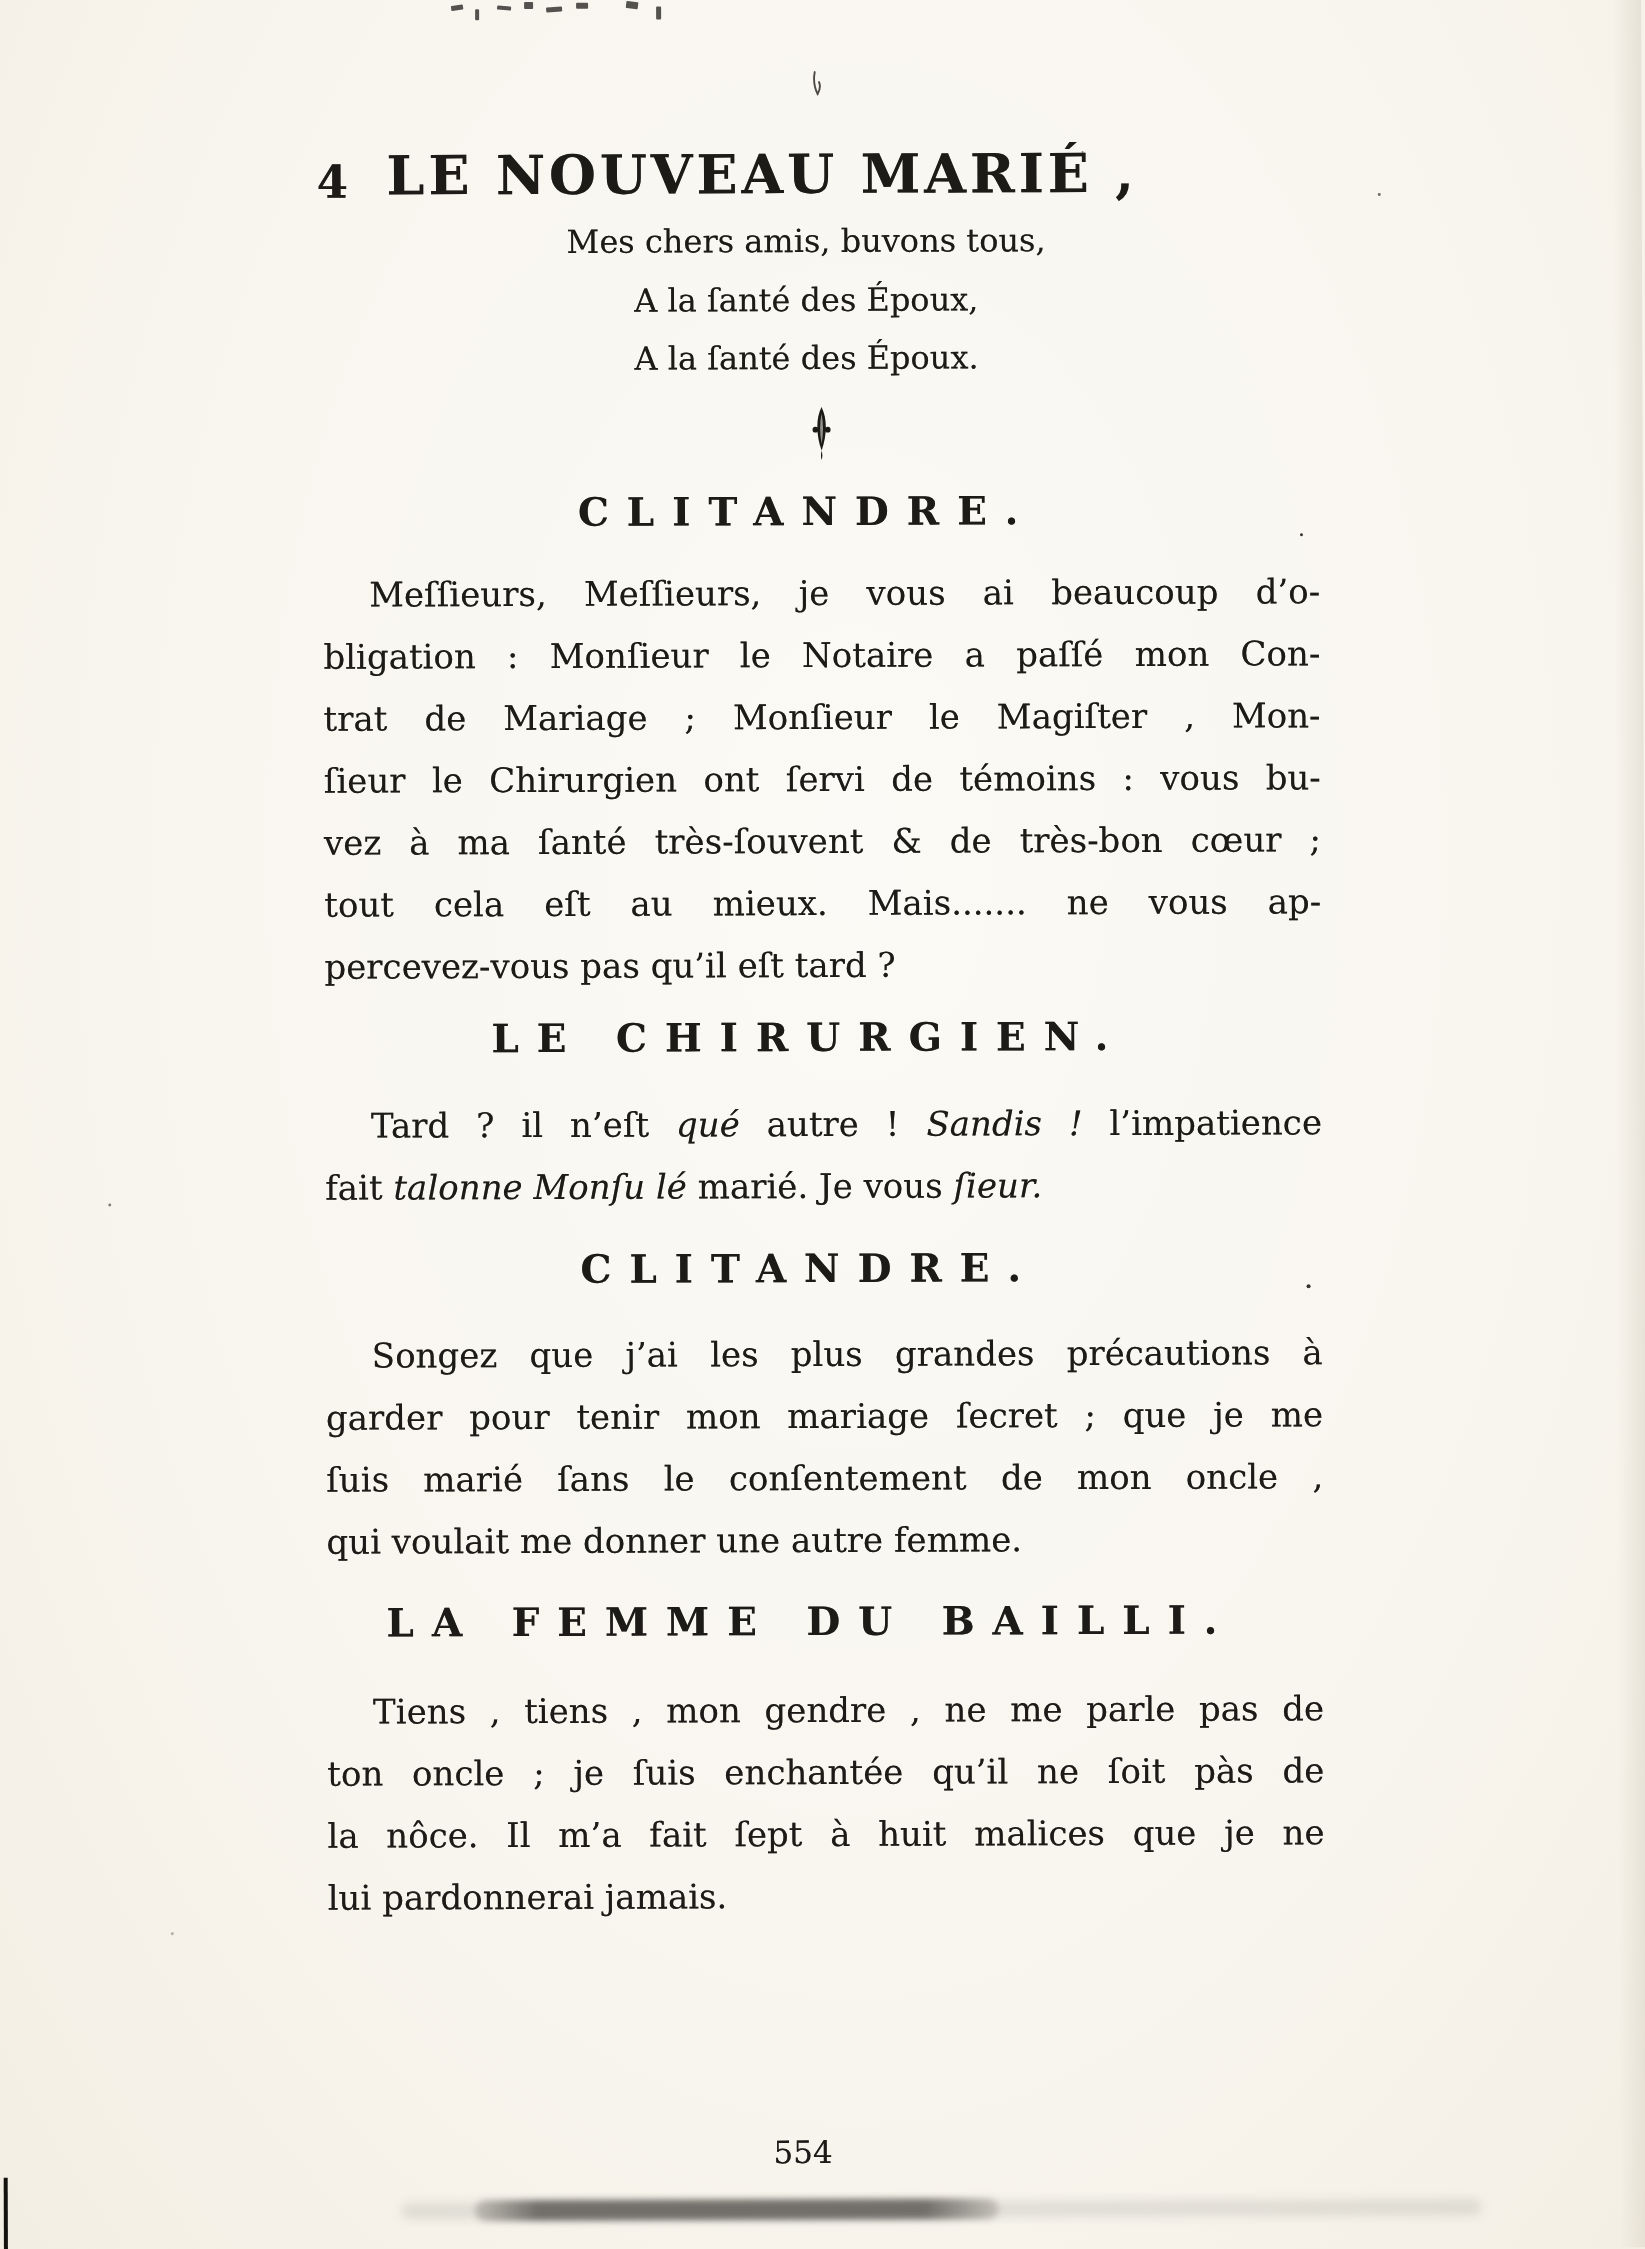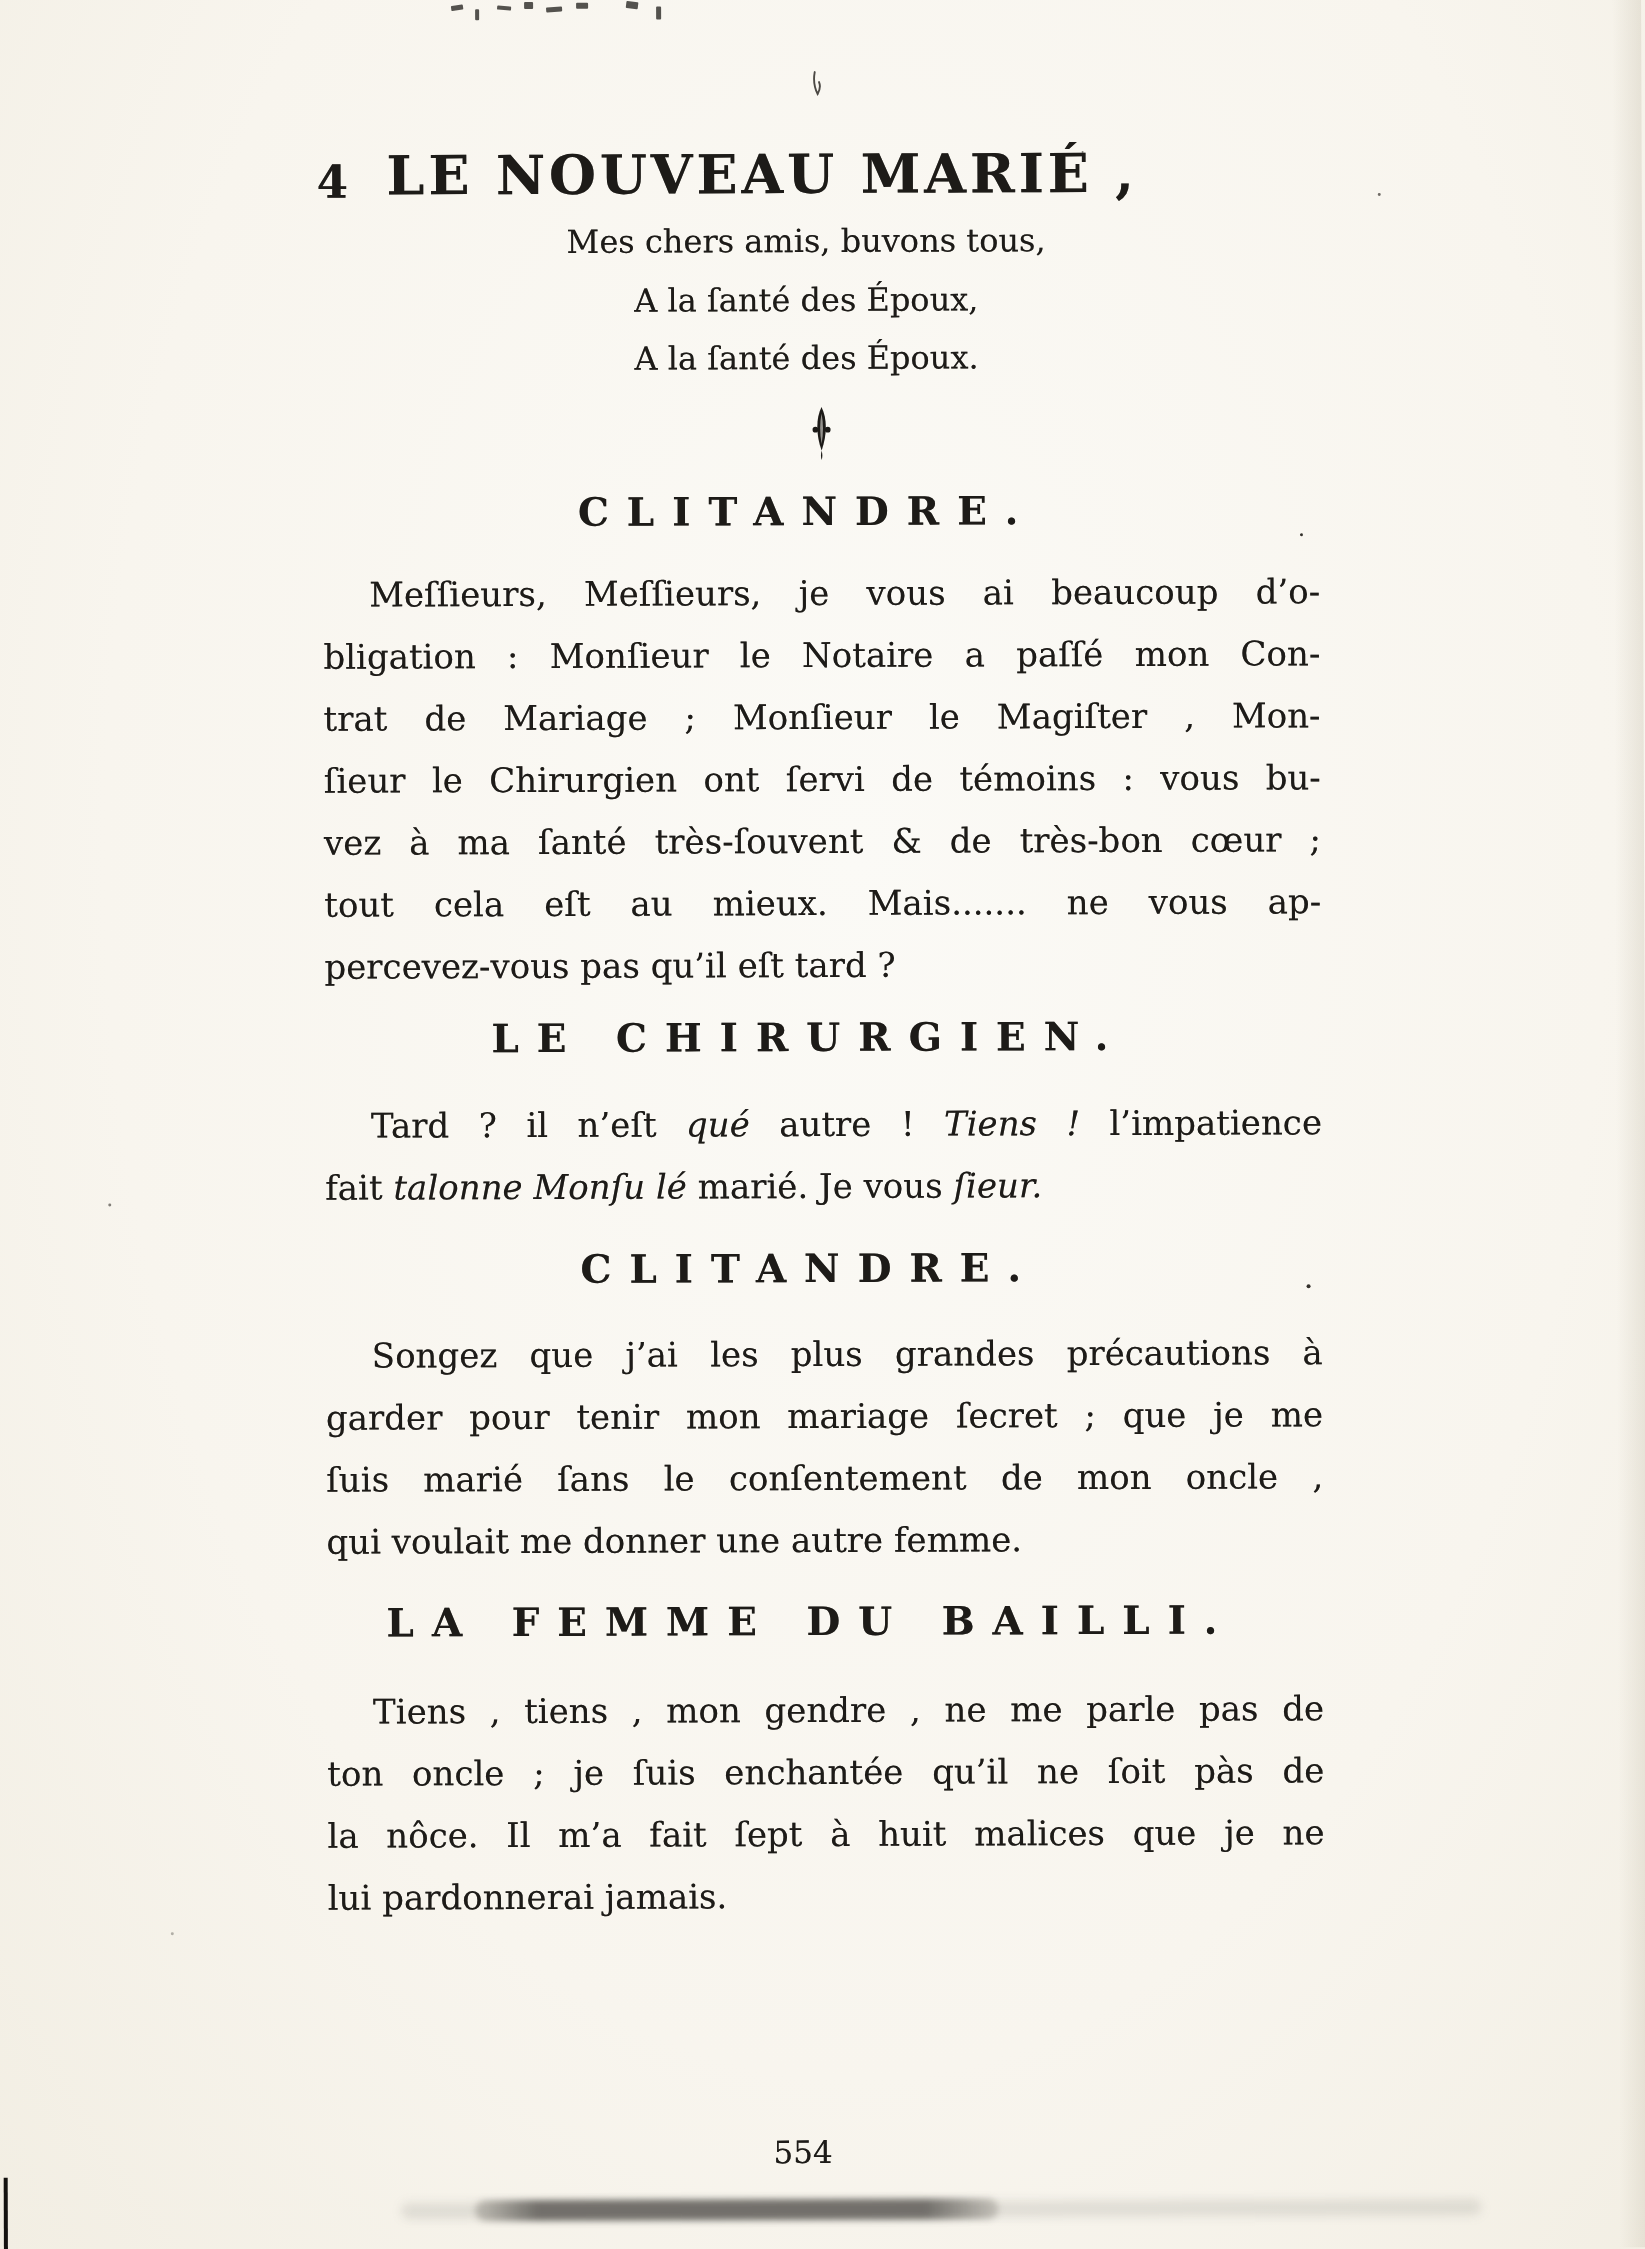--- a/index.html
+++ b/index.html
@@ -89,21 +89,21 @@
         <div class="line"><span>bligation : Monſieur le Notaire a paſſé mon Con-</span></div>
         <div class="line"><span>trat de Mariage ; Monſieur le Magiſter , Mon-</span></div>
         <div class="line"><span>ſieur le Chirurgien ont ſervi de témoins : vous bu-</span></div>
         <div class="line"><span>vez à ma ſanté très-ſouvent &amp; de très-bon cœur ;</span></div>
         <div class="line"><span>tout cela eſt au mieux. Mais....... ne vous ap-</span></div>
         <div class="line last"><span>percevez-vous pas qu’il eſt tard ?</span></div>
       </div>
 
     <h2 class="speaker h2 ink">LE CHIRURGIEN.</h2>
     <div class="para p2 ink">
-        <div class="line"><span>Tard ? il n’eſt </span><span class="it">qué</span><span> autre ! </span><span class="it">Tiens !</span><span> l’impatience</span></div>
+        <div class="line"><span>Tard ? il n’eſt </span><span class="it">qué</span><span> autre ! </span><span class="it">Sandis !</span><span> l’impatience</span></div>
         <div class="line last"><span>fait </span><span class="it">talonne Monſu lé</span><span> marié. Je vous </span><span class="it">ſieur.</span></div>
       </div>
 
     <h2 class="speaker h3 ink">CLITANDRE.</h2>
     <div class="para p3 ink">
         <div class="line"><span>Songez que j’ai les plus grandes précautions à</span></div>
         <div class="line"><span>garder pour tenir mon mariage ſecret ; que je me</span></div>
         <div class="line"><span>ſuis marié ſans le conſentement de mon oncle ,</span></div>
         <div class="line last"><span>qui voulait me donner une autre femme.</span></div>
       </div>

